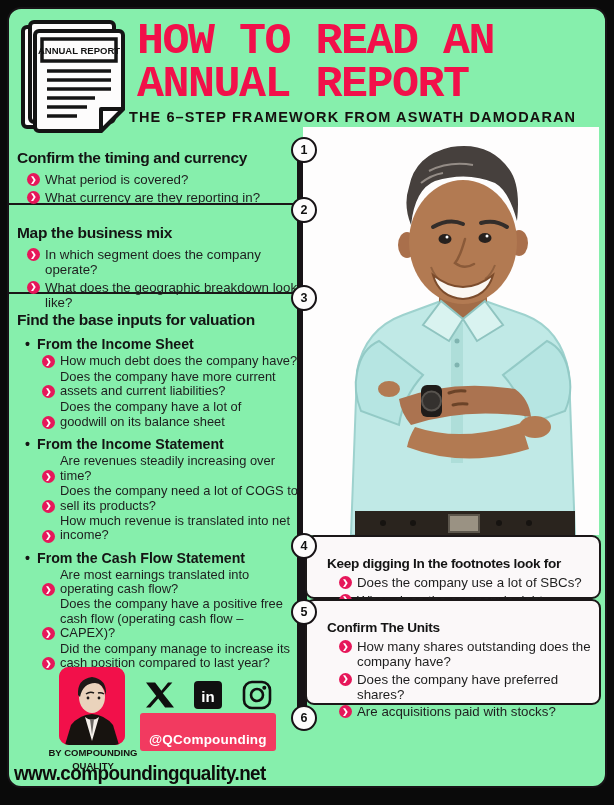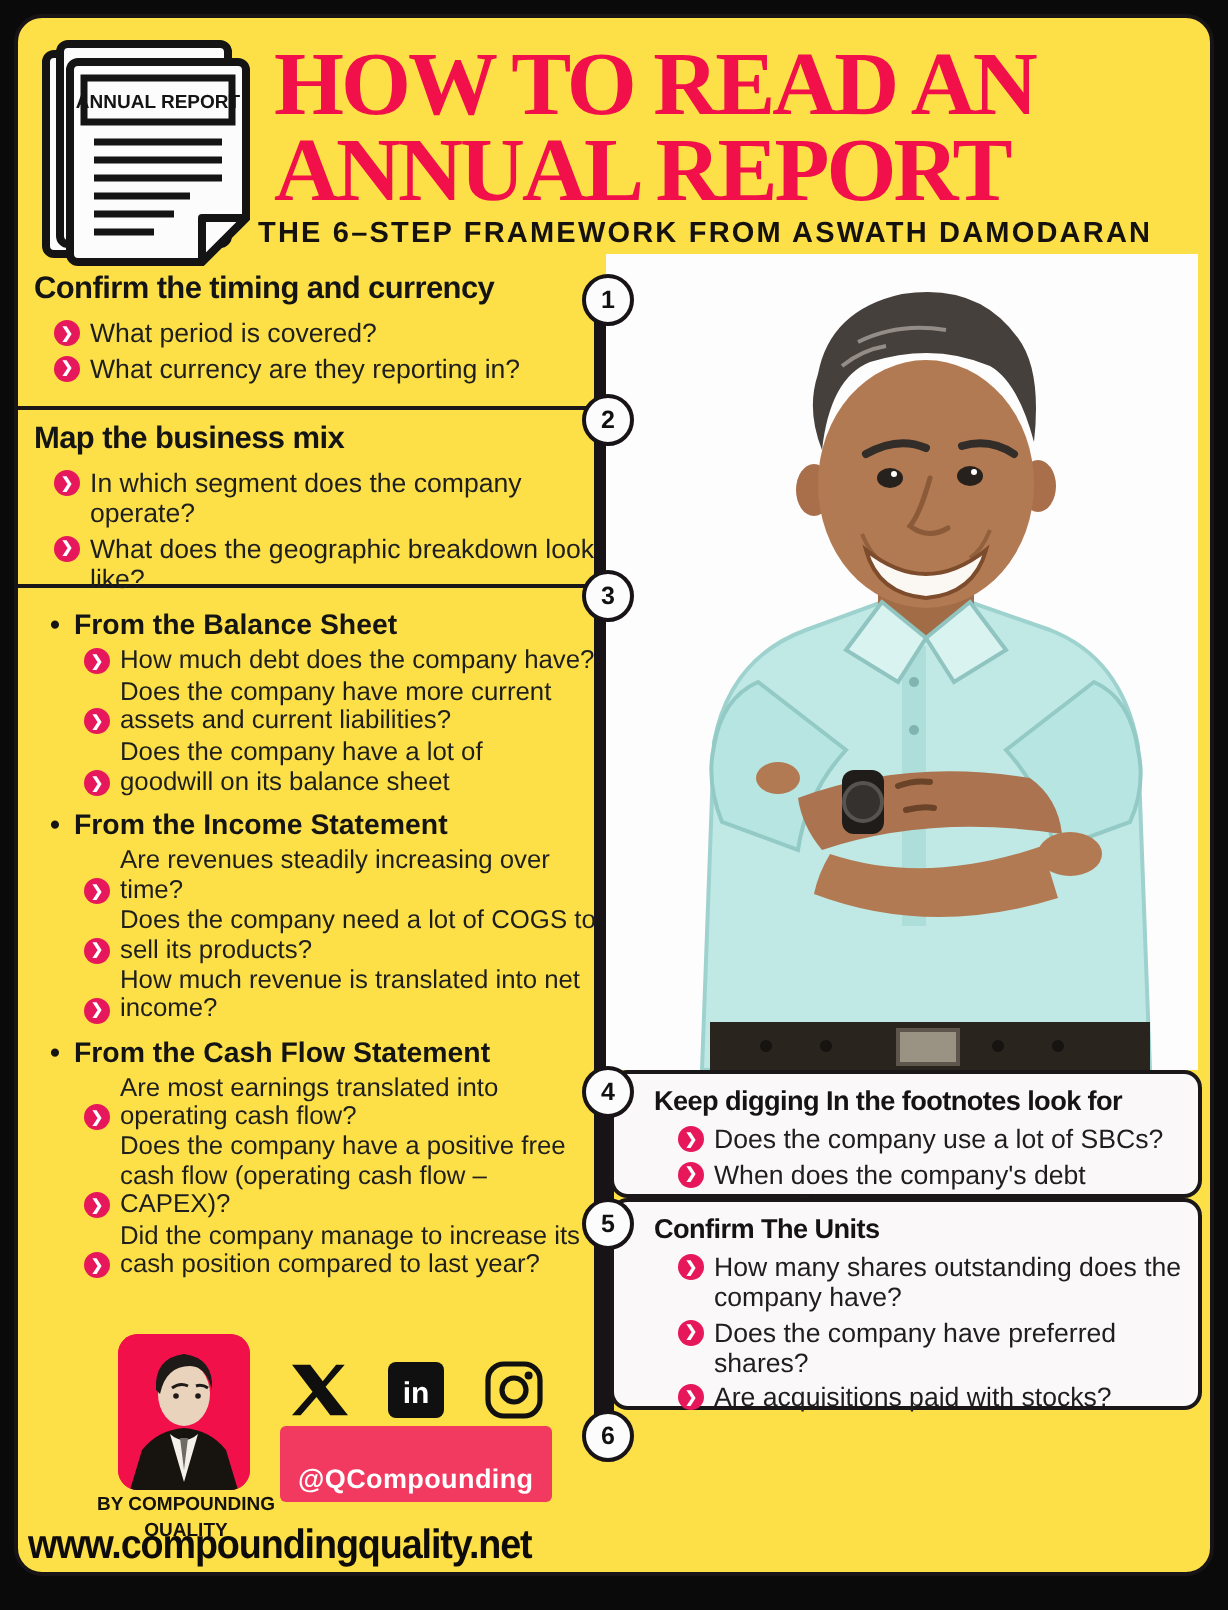--- a/index.html
+++ b/index.html
@@ -1,37 +1,37 @@
 <!DOCTYPE html>
 <html><head>
 <meta charset="utf-8">
 <style>
   html,body{margin:0;padding:0;}
   body{width:614px;height:805px;background:#0a0a0a;position:relative;overflow:hidden;
        font-family:"Liberation Sans",sans-serif;-webkit-font-smoothing:antialiased;}
-  .card{position:absolute;left:7px;top:7px;width:600px;height:781px;background:#fde047;
+  .card{position:absolute;left:7px;top:7px;width:600px;height:781px;background:#86efac;
         border:2px solid #171316;border-radius:14px;box-sizing:border-box;overflow:hidden;}
 
   
   .hdr-icon{position:absolute;left:6px;top:8px;width:114px;height:116px;}
-  .title{position:absolute;left:128px;top:12px;color:#f2104a;font-family:Liberation Serif, serif;
+  .title{position:absolute;left:128px;top:12px;color:#f2104a;font-family:Liberation Mono, monospace;
          font-weight:800;font-size:45px;line-height:0.95;letter-spacing:-1.5px;white-space:nowrap;}
   .subtitle{position:absolute;left:120px;top:100px;font-size:14.5px;font-weight:800;
             letter-spacing:1.1px;color:#15110f;white-space:nowrap;}
 
   
   .tbar{position:absolute;left:288px;top:132px;width:10px;height:578px;background:#171316;}
   .circ{position:absolute;left:282px;width:22px;height:22px;border-radius:50%;background:#fdfcfc;
         border:2px solid #171316;display:flex;align-items:center;justify-content:center;
         font-size:12.5px;font-weight:700;color:#111;z-index:6;}
   .hline{position:absolute;left:0;width:292px;height:2px;background:#1b1718;}
 
   
   .sec{position:absolute;box-sizing:border-box;}
-  h3{margin:0 0 5px 0;font-size:15.5px;font-weight:800;letter-spacing:-0.3px;color:#141414;white-space:nowrap;}
+  h3{margin:13px 0 5px 0;font-size:15.5px;font-weight:800;letter-spacing:-0.3px;color:#141414;white-space:nowrap;}
   .items{padding-left:10px;}
   .q{display:flex;align-items:flex-start;font-size:13.3px;line-height:1.13;margin:2.5px 0;color:#1e1e1e;}
   .b{flex:0 0 13px;width:13px;height:13px;border-radius:50%;background:#e6175a;color:#fff;
      display:flex;align-items:center;justify-content:center;margin:1px 5px 0 0;}
   .b::before{content:"❯";font-size:7.5px;font-weight:700;line-height:1;}
   .q.noicon .b{visibility:hidden;}
 
   
   #s3 .q{font-size:12.9px;line-height:1.1;margin:1.5px 0;align-items:flex-end;}
   .grp{margin:7px 0 0 8px;}
@@ -168,25 +168,26 @@
           <span>In which segment does the company operate?</span>
         </div>
       <div class="q">
           <span class="b"></span>
           <span>What does the geographic breakdown look like?</span>
         </div>
     </div>
   </div>
 
   <div class="sec" id="s3" style="left:8px;top:289px;width:284px">
+    <h3>Find the base inputs for valuation</h3>
 
     <div class="grp">
       <h4>
           <span class="dot">•</span>
-          <span>From the Balance Sheet</span>
+          <span>From the Income Sheet</span>
         </h4>
       <div class="items">
         <div class="q">
             <span class="b"></span>
             <span>How much debt does the company have?</span>
           </div>
         <div class="q">
             <span class="b"></span>
             <span>Does the company have more current assets and current liabilities?</span>
           </div>

